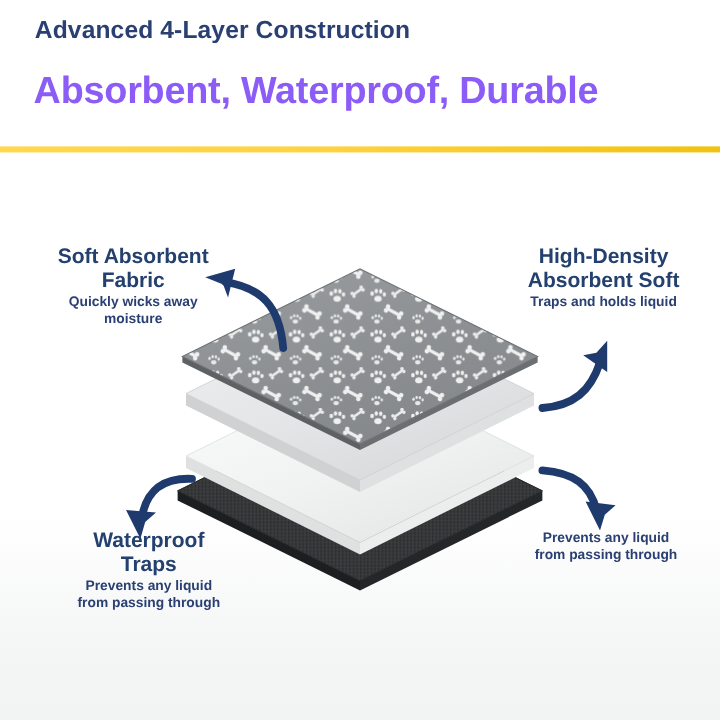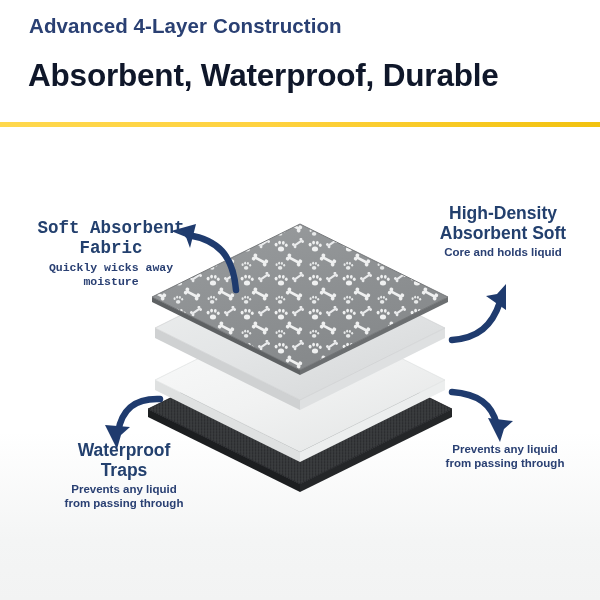--- a/index.html
+++ b/index.html
@@ -36,21 +36,21 @@
     letter-spacing: 0.1px;
     color: #2a4073;
     white-space: nowrap;
   }
   .maintitle {
     position: absolute;
     left: 28px; top: 57px;
     font-size: 31.5px;
     font-weight: 700;
     letter-spacing: -0.2px;
-    color: #0f172a;
+    color: #8b5cf6;
     white-space: nowrap;
   }
   .divider {
     position: absolute;
     left: 0; top: 122px;
     width: 600px; height: 5px;
     background: linear-gradient(90deg, #ffd84d 0%, #ffd23f 45%, #f7c81f 80%, #f2c20f 100%);
   }
 
   
@@ -69,21 +69,21 @@
   .callout .desc {
     font-size: 11.5px;
     font-weight: 600;
     line-height: 13.5px;
     color: #2a4073;
     margin-top: 3px;
     white-space: pre-line;
     text-align: center;
   }
 
-  #callout-fabric  { left: 22px;  top: 218px; width: 178px; font-family: Liberation Mono, monospace; }
+  #callout-fabric  { left: 22px;  top: 203px; width: 178px; }
   #callout-core    { left: 415px; top: 203px; width: 176px; }
   #callout-water   { left: 38px;  top: 440px; width: 172px; }
   #callout-nonslip { left: 420px; top: 440px; width: 170px; }
 
   
   #diagram {
     position: absolute;
     left: 0; top: 0;
     width: 600px; height: 600px;
     pointer-events: none;
@@ -237,21 +237,21 @@
   <div class="callout" id="callout-fabric">
     <div class="title">Soft Absorbent
 Fabric</div>
     <div class="desc">Quickly wicks away
 moisture</div>
   </div>
 
   <div class="callout" id="callout-core">
     <div class="title">High-Density
 Absorbent Soft</div>
-    <div class="desc">Core and holds liquid</div>
+    <div class="desc">Traps and holds liquid</div>
   </div>
 
   <div class="callout" id="callout-water">
     <div class="title">Waterproof
 Traps</div>
     <div class="desc">Prevents any liquid
 from passing through</div>
   </div>
 
   <div class="callout" id="callout-nonslip">

